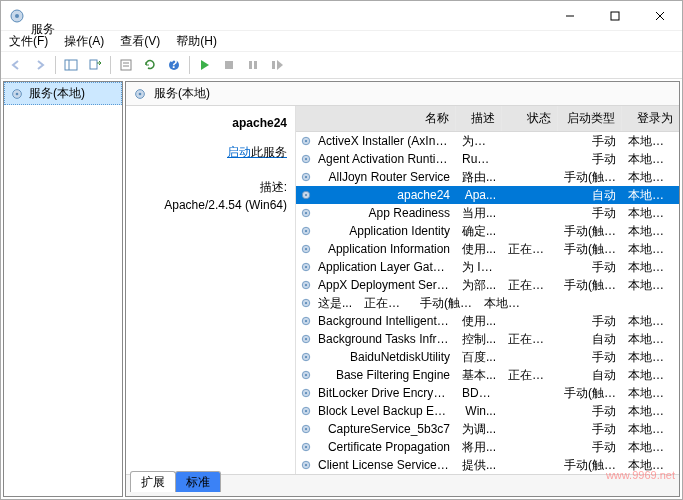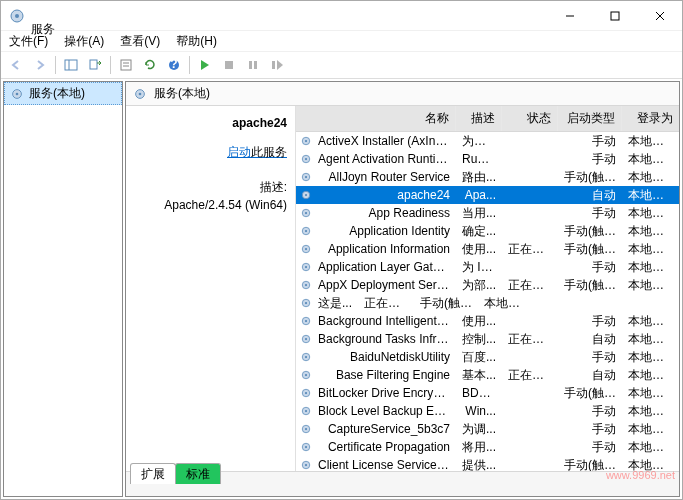--- a/index.html
+++ b/index.html
@@ -33,23 +33,23 @@
 .listrows { flex:1; overflow-y:auto; overflow-x:hidden;}
 .row { display: flex; align-items: center; height: 18px; white-space: nowrap; }
 .row .cell { padding: 0 6px; overflow: hidden; text-overflow: ellipsis; white-space:nowrap; }
 .row .ico { width: 16px; flex:0 0 16px; padding-left:4px; display:flex; align-items:center;}
 .row.sel { background: #0078d7; color: #fff; }
 .col-name, .cell-name { flex: 0 0 160px; }
 .col-desc, .cell-desc { flex: 0 0 46px; }
 .col-stat, .cell-stat { flex: 0 0 56px; }
 .col-start, .cell-start { flex: 0 0 64px; }
 .col-logon, .cell-logon { flex: 0 0 58px; }
-.tabs { height: 22px; border-top: 1px solid #d8d8d8; display: flex; align-items: flex-end; padding: 12px 4px; background:#f6f6f6;}
+.tabs { height: 22px; border-top: 1px solid #d8d8d8; display: flex; align-items: flex-end; padding: 4px 4px; background:#f6f6f6;}
 .tab { padding: 2px 10px 1px; border: 1px solid #aaa; border-bottom: none; background: #fff; margin-right: -1px; font-size: 12px; border-radius: 3px 3px 0 0;}
-.tab.inactive { background: #22c55e; }
+.tab.inactive { background: #3b82f6; }
 .watermark { position: absolute; right: 8px; bottom: 19px; color: #f66; opacity: .6; font-size: 11px; pointer-events:none;}
 </style>
 </head>
 <body>
 
 <div class="titlebar">
   <span class="title-icon">
     <svg width="16" height="16" viewBox="0 0 16 16">
         <circle cx="8" cy="8" r="6" fill="#c8d8ea" stroke="#5a8ab8"></circle>
         <circle cx="8" cy="8" r="2" fill="#5a8ab8"></circle>

